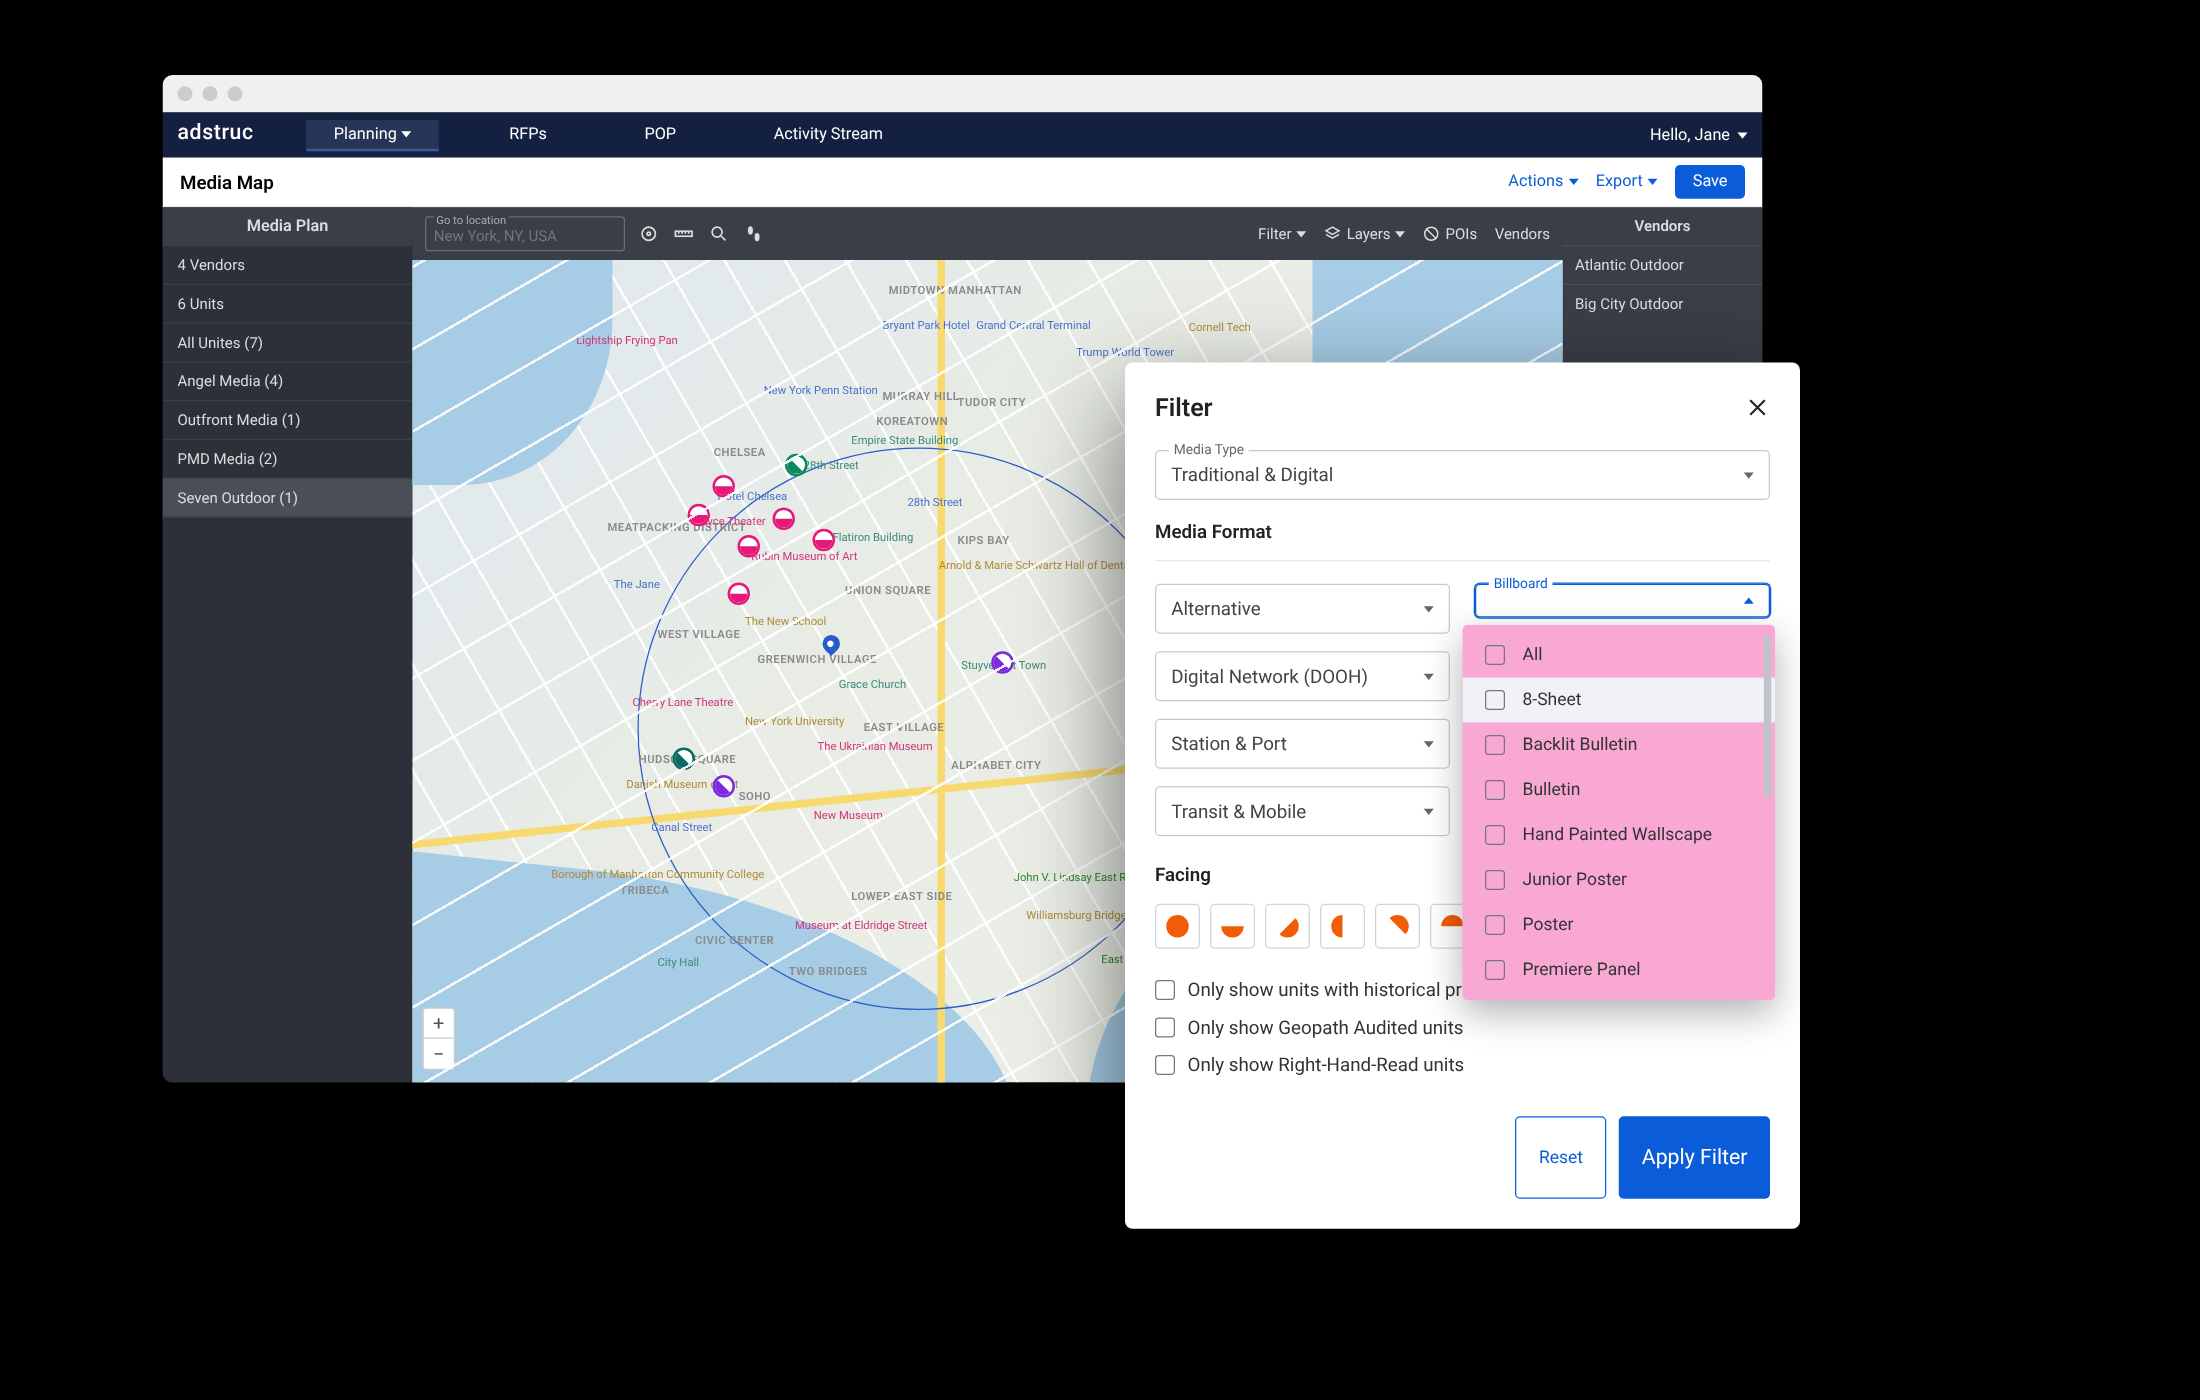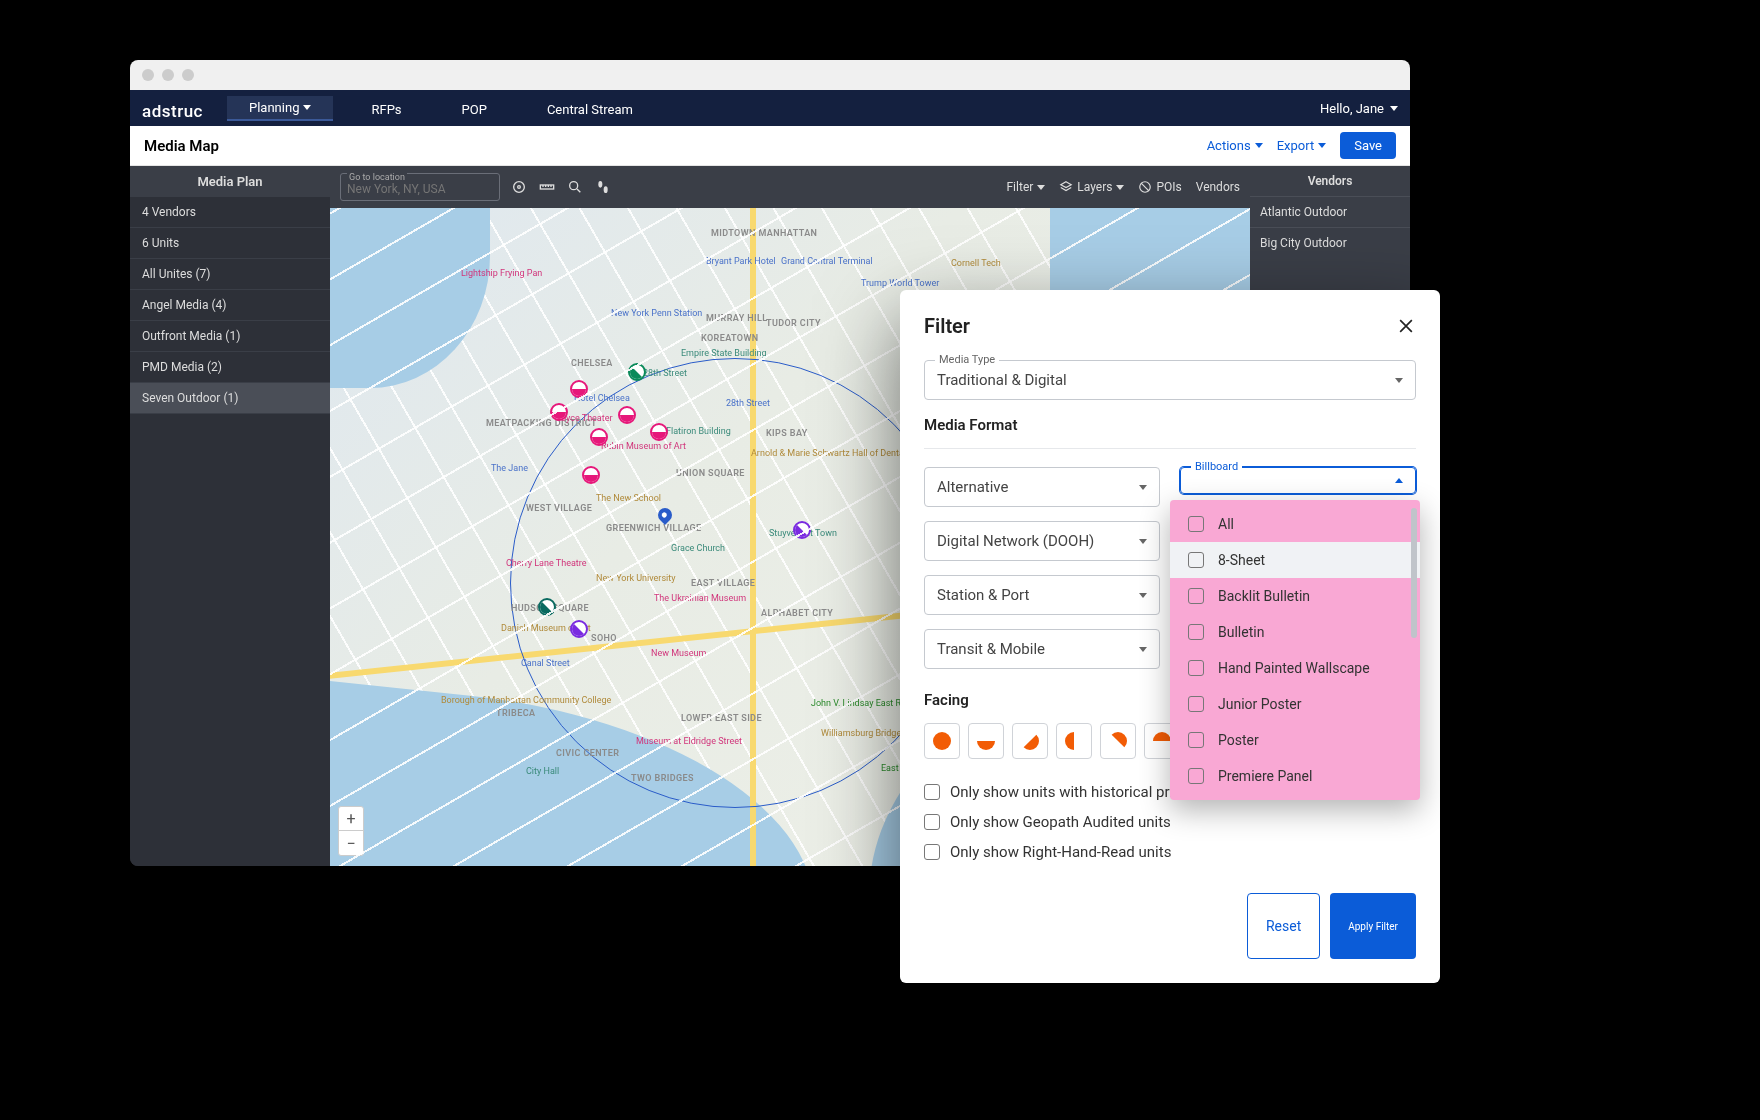--- a/index.html
+++ b/index.html
@@ -1,21 +1,21 @@
 <!DOCTYPE html>
 <html><head>
 <meta charset="utf-8">
 <style>
 * { margin: 0; padding: 0; box-sizing: border-box; font-family: -apple-system, BlinkMacSystemFont, "Segoe UI", Roboto, Arial, sans-serif; }
 body { background: #000; width: 1760px; height: 1120px; position: relative; }
 .stage { position: absolute; left: 130px; top: 60px; width: 1280px; border-radius: 8px; overflow: hidden; box-shadow: 0 20px 60px rgba(0,0,0,.6); }
 .titlebar { background:#f0f0f0; height:30px; display:flex; align-items:center; padding:0 12px; gap:8px; }
 .dot { width:12px; height:12px; border-radius:50%; background:#ccc; }
 .navbar { background:#14203f; color:#fff; height:36px; display:flex; align-items:center; justify-content:space-between; padding:0 12px; font-size:13px; }
-.nav-left { display:flex; align-items:flex-end; gap:16px; }
+.nav-left { display:flex; align-items:flex-start; gap:34px; }
 .brand { font-weight:500; font-size:17px; letter-spacing:.5px; padding-right:8px; }
 .nav-item { cursor:pointer; padding:4px 22px; display:flex; align-items:center; gap:4px; }
 .nav-item.active { background:#253457; border-bottom:2px solid #3b5998; }
 .nav-right { display:flex; align-items:center; gap:6px; }
 .subbar { background:#fff; border-bottom:1px solid #e5e5e5; height:40px; display:flex; align-items:center; justify-content:space-between; padding:0 14px; }
 .page-title { font-weight:600; font-size:15px; }
 .subbar-actions { display:flex; align-items:center; gap:14px; font-size:13px; }
 .link-btn { color:#0b5cd8; cursor:pointer; display:flex; align-items:center; gap:4px; }
 .save-btn { background:#0b5cd8; color:#fff; border:none; border-radius:4px; padding:6px 14px; font-size:13px; cursor:pointer; }
 .workbench { display:flex; height:700px; background:#2d3038; }
@@ -79,21 +79,21 @@
 .format-col { flex:1; display:flex; flex-direction:column; gap:14px; }
 .format-col .field-wrap { margin-bottom:0; }
 .fw-open { border-color:#0b5cd8; box-shadow:0 0 0 1px #0b5cd8; }
 .fw-open .flabel { color:#0b5cd8; }
 .facing-row { display:flex; gap:8px; margin:14px 0 18px; }
 .facing-chip { width:36px; height:36px; border:1px solid #d0d3d8; border-radius:4px; display:flex; align-items:center; justify-content:center; cursor:pointer; color:#f25c05; }
 .chk-row { display:flex; align-items:center; gap:10px; padding:6px 0; font-size:15px; color:#333; cursor:pointer; }
 .chk-box { width:16px; height:16px; border:1.5px solid #777; border-radius:3px; flex-shrink:0; }
 .fp-footer { display:flex; justify-content:flex-end; gap:10px; margin-top:26px; }
 .btn-outline { border:1px solid #0b5cd8; color:#0b5cd8; background:#fff; border-radius:4px; padding:24px 18px; font-size:14px; cursor:pointer; }
-.btn-primary { border:none; background:#0b5cd8; color:#fff; border-radius:4px; padding:8px 18px; font-size:10px; cursor:pointer; }
+.btn-primary { border:none; background:#0b5cd8; color:#fff; border-radius:4px; padding:8px 18px; font-size:17px; cursor:pointer; }
 .dropdown { position:absolute; left:1170px; top:500px; width:250px; background:#f9a8d4; border-radius:4px; box-shadow:0 10px 30px rgba(0,0,0,.3); padding:6px 0; font-size:14px; color:#333; max-height:400px; overflow:hidden; }
 .dd-row { display:flex; align-items:center; gap:14px; padding:10px 18px; cursor:pointer; }
 .dd-row.hover { background:#f0f2f5; }
 .dd-scroll { position:absolute; right:3px; top:8px; width:6px; height:130px; background:#c0c4ca; border-radius:3px; }
 .caret-down { width:0; height:0; border-left:4px solid transparent; border-right:4px solid transparent; border-top:5px solid currentColor; display:inline-block; }
 .caret-up { width:0; height:0; border-left:4px solid transparent; border-right:4px solid transparent; border-bottom:5px solid currentColor; display:inline-block; }
 svg { display:block; }
 </style>
 </head>
 <body>
@@ -107,21 +107,21 @@
 
   <div class="navbar">
     <div class="nav-left">
       <div class="brand">adstruc</div>
       <div class="nav-item active">
           <span>Planning</span>
           <span class="caret-down"></span>
         </div>
       <div class="nav-item">RFPs</div>
       <div class="nav-item">POP</div>
-      <div class="nav-item">Central Stream</div>
+      <div class="nav-item">Activity Stream</div>
     </div>
     <div class="nav-right">
       <span>Hello, Jane</span>
       <span class="caret-down"></span>
     </div>
   </div>
 
   <div class="subbar">
     <div class="page-title">Media Map</div>
     <div class="subbar-actions">

